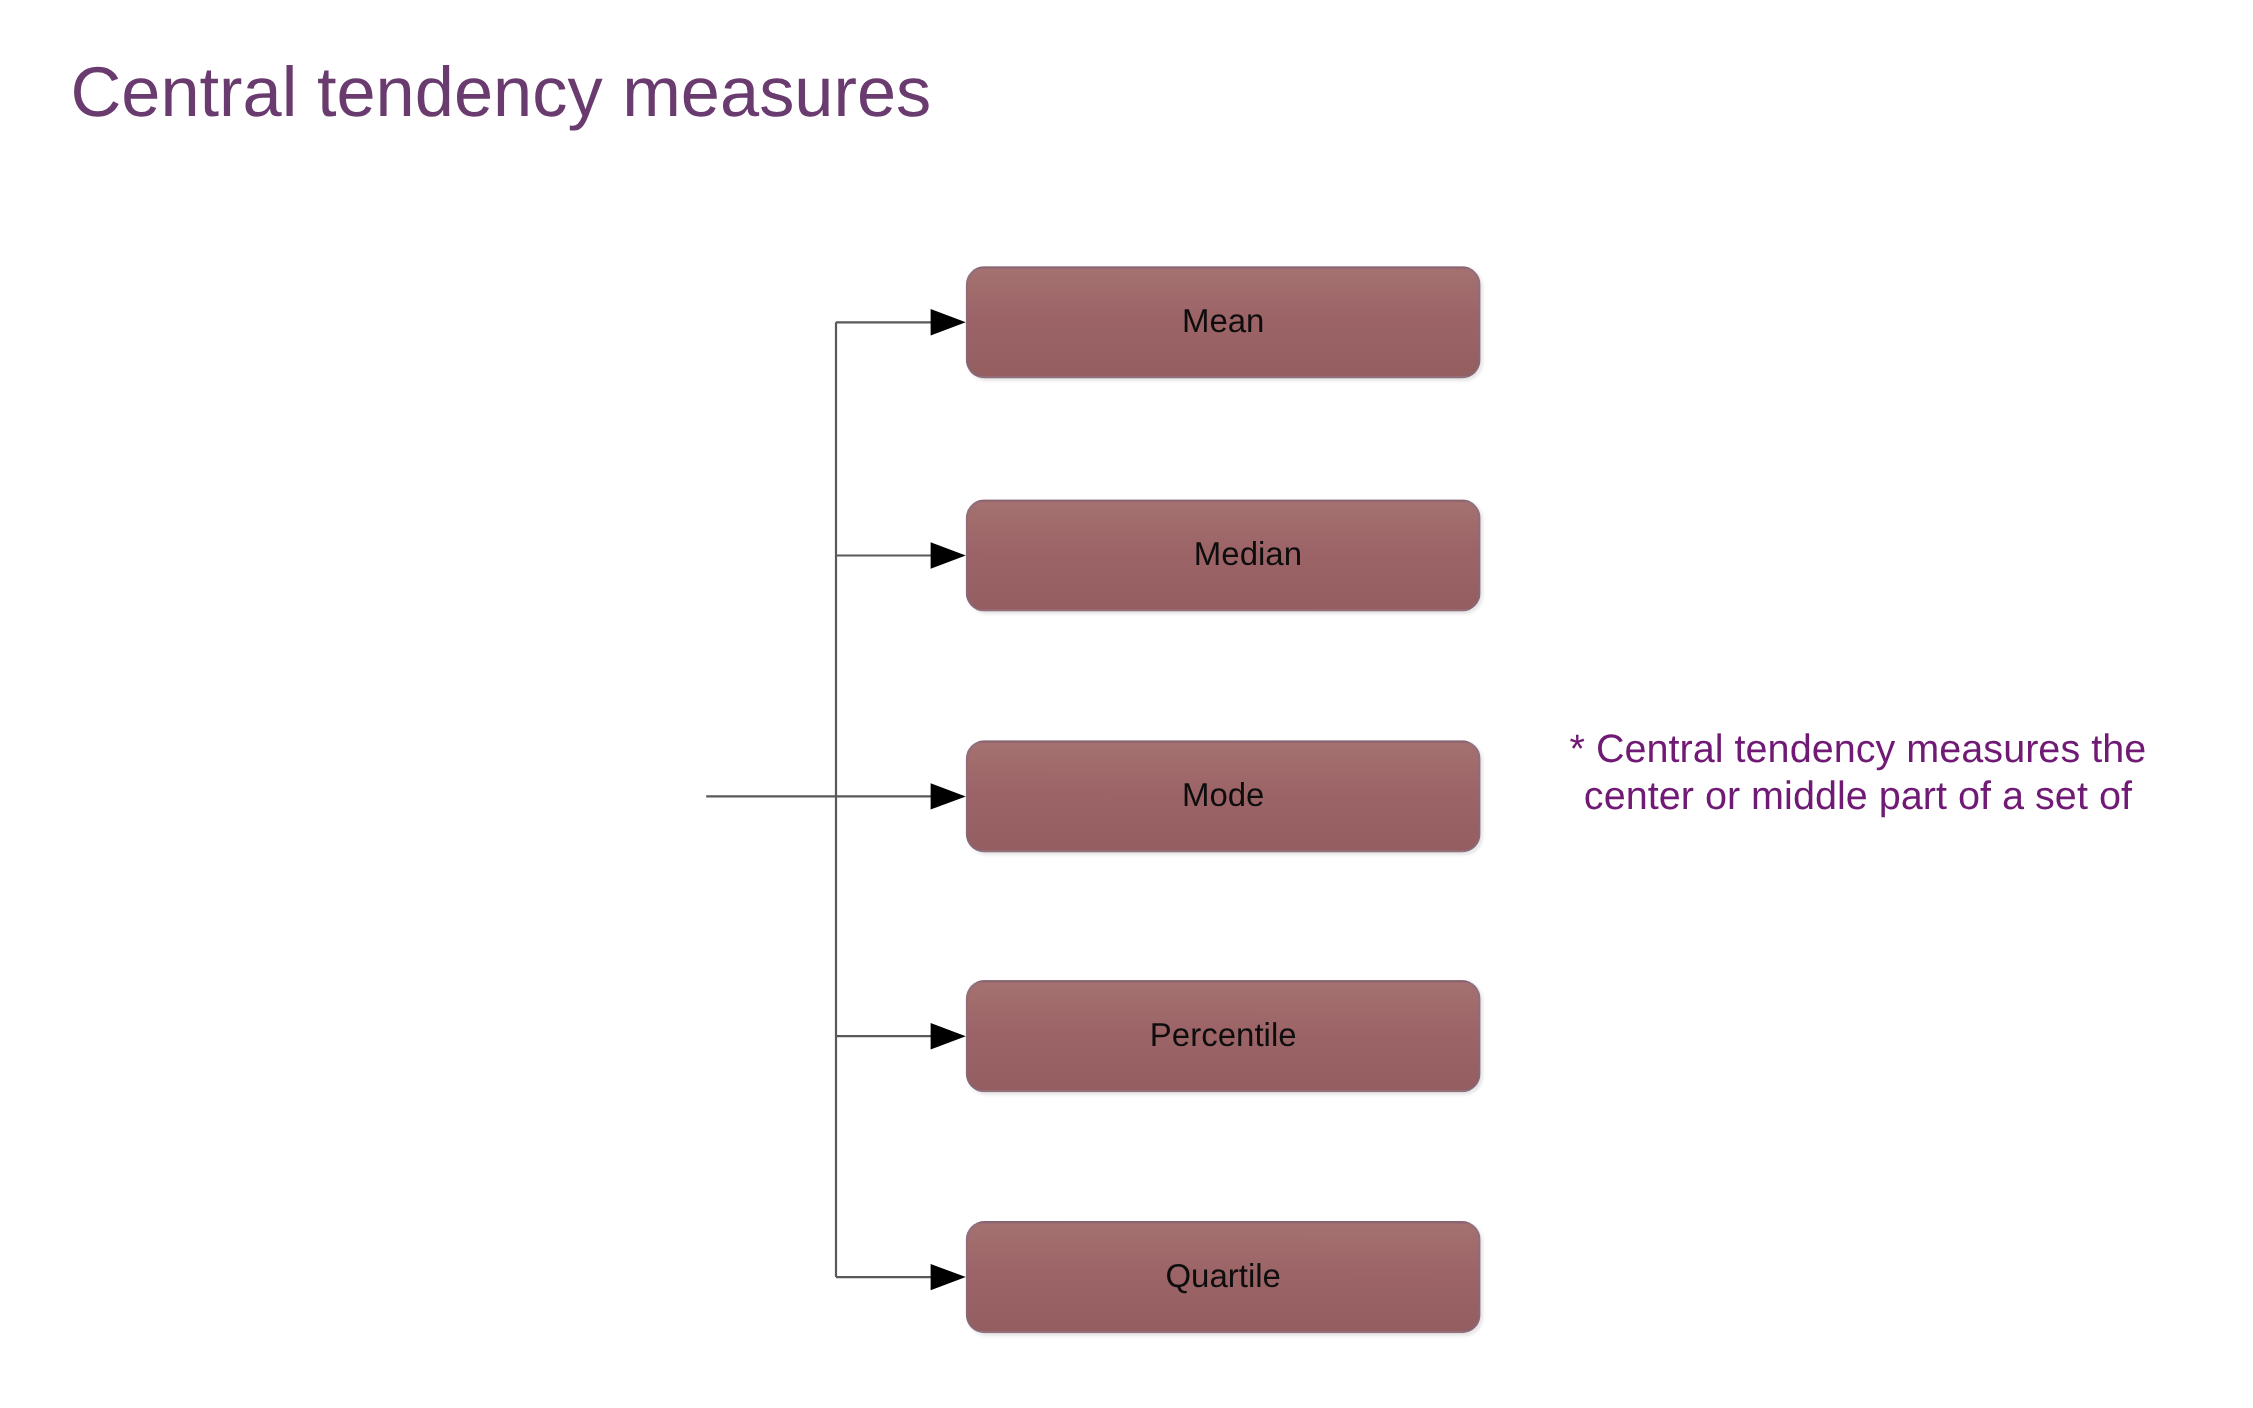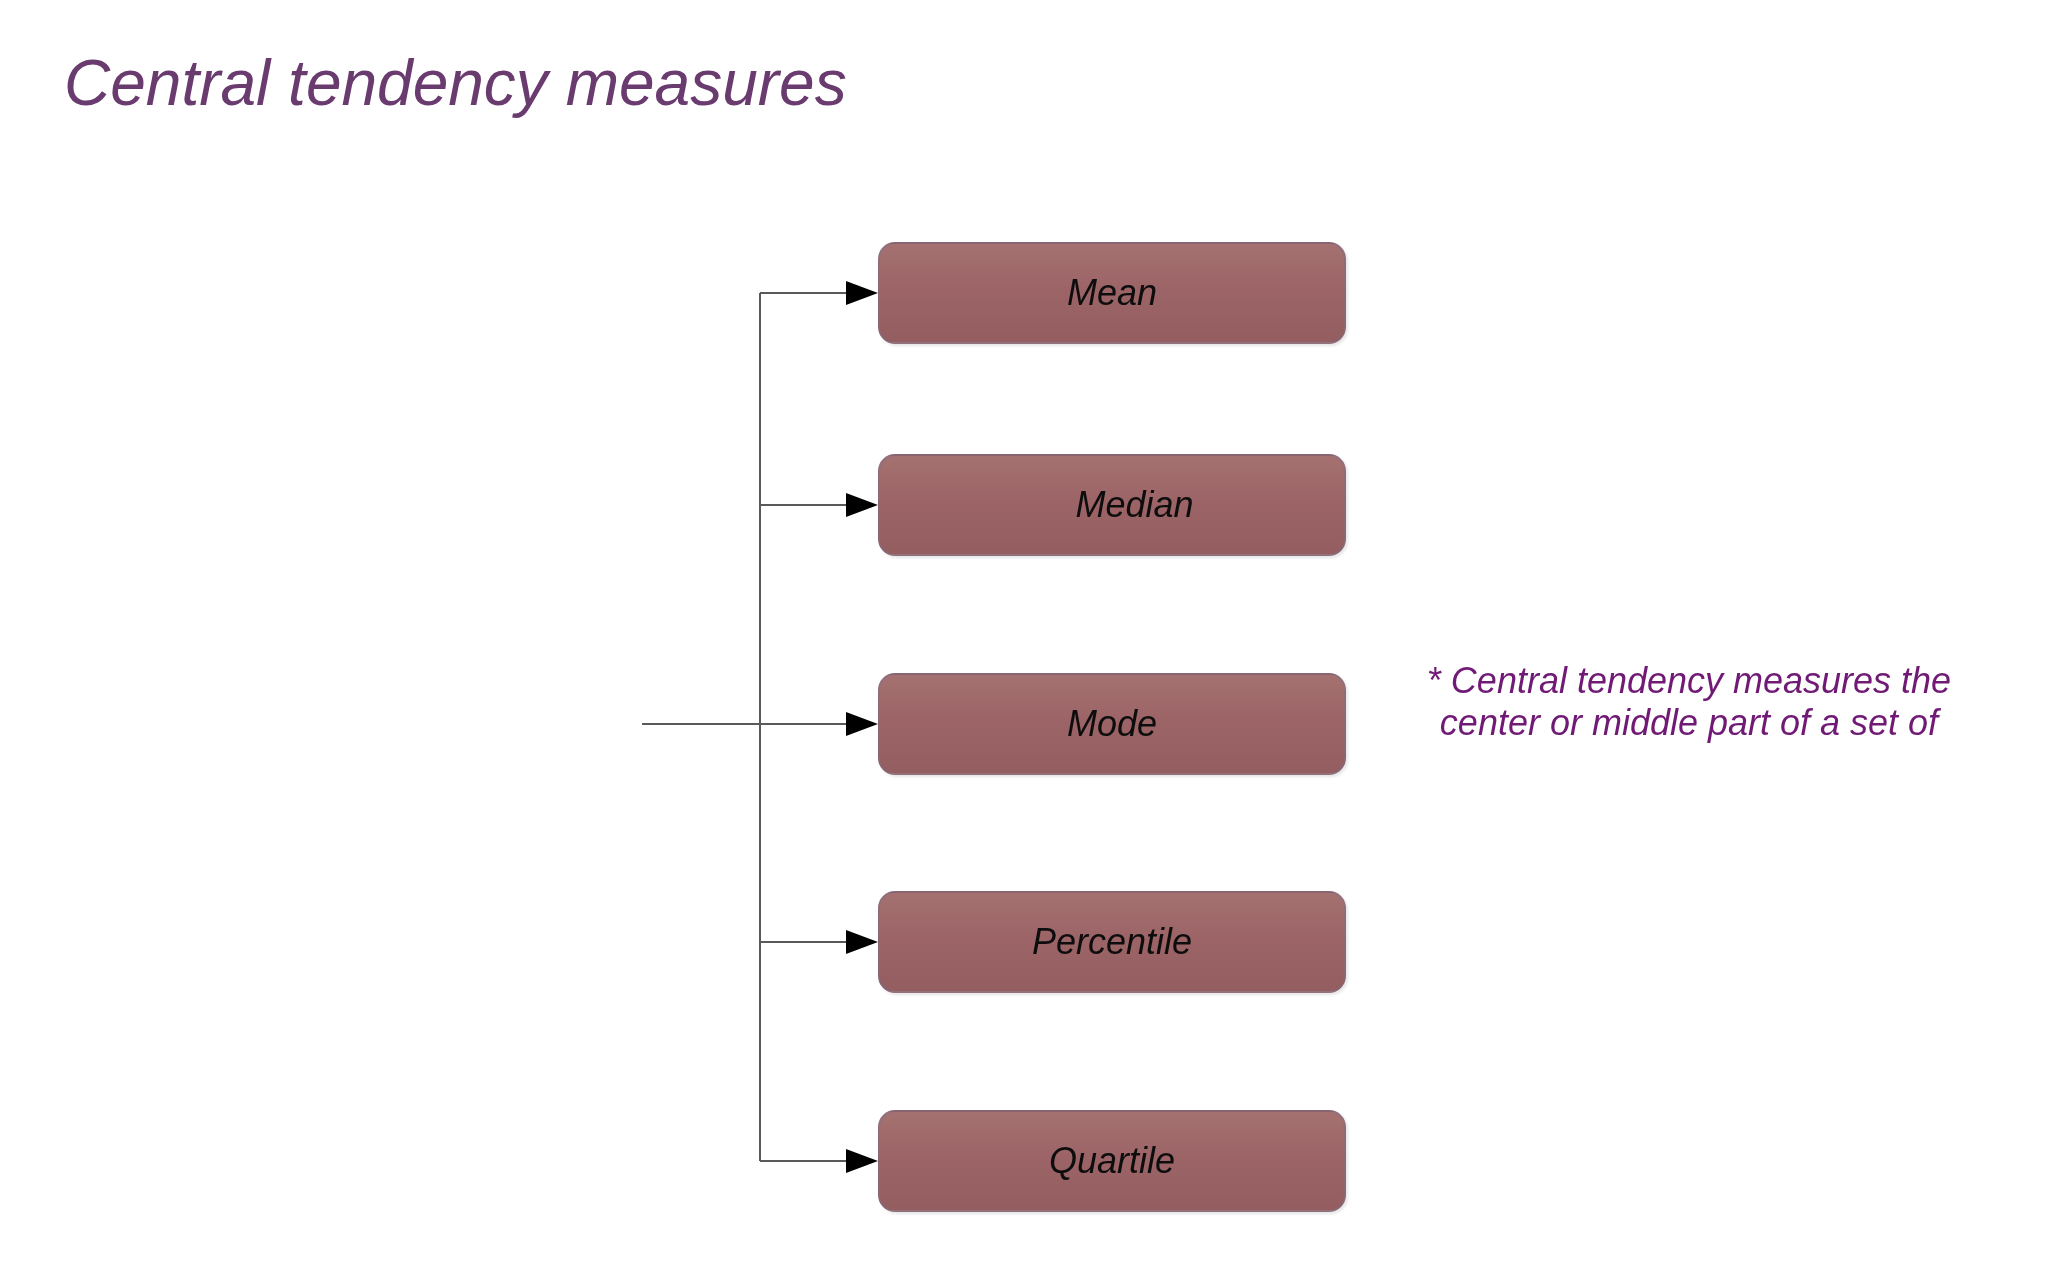--- a/index.html
+++ b/index.html
@@ -3,32 +3,32 @@
 <meta charset="utf-8">
 <style>
   html, body { margin: 0; padding: 0; background: #ffffff; }
   body {
     width: 2048px; height: 1280px;
     font-family: "Liberation Sans", "DejaVu Sans", sans-serif;
     position: relative; overflow: hidden;
   }
   .canvas {
     position: absolute; left: 0; top: 0;
-    width: 2048px; height: 1072px; background: #ffffff; font-style: italic;
+    width: 2048px; height: 1072px; background: #ffffff;
   }
   .page-title {
     position: absolute; left: 64px; top: 48px;
     font-size: 64px; line-height: 1.1; font-weight: 400;
     color: #6a3b6f; white-space: nowrap;
   }
   .node {
     position: absolute;
     display: flex; align-items: center; justify-content: center;
     border-radius: 17px;
-    font-size: 36px; color: #0d0d0d; white-space: nowrap;
+    font-size: 30px; color: #0d0d0d; white-space: nowrap;
     box-shadow: 2px 2px 3px rgba(0,0,0,0.10);
     box-sizing: border-box;
   }
   .node-root {
     left: 175px; top: 673px; width: 467px; height: 102px;
     background: linear-gradient(180deg, #77a0d2 0%, #6f99cd 45%, #6690c4 100%);
     border: 2px solid rgba(80, 110, 155, 0.45);
   }
   .node-child {
     left: 878px; width: 468px; height: 102px;

